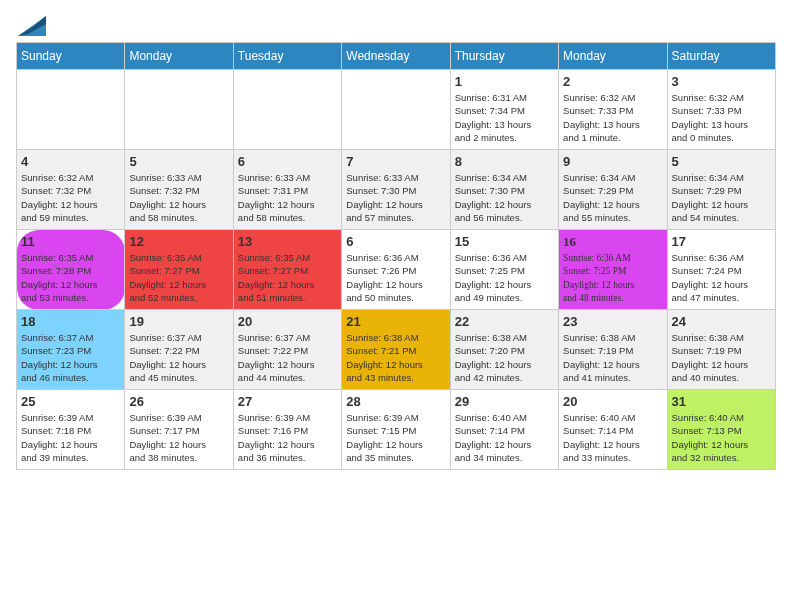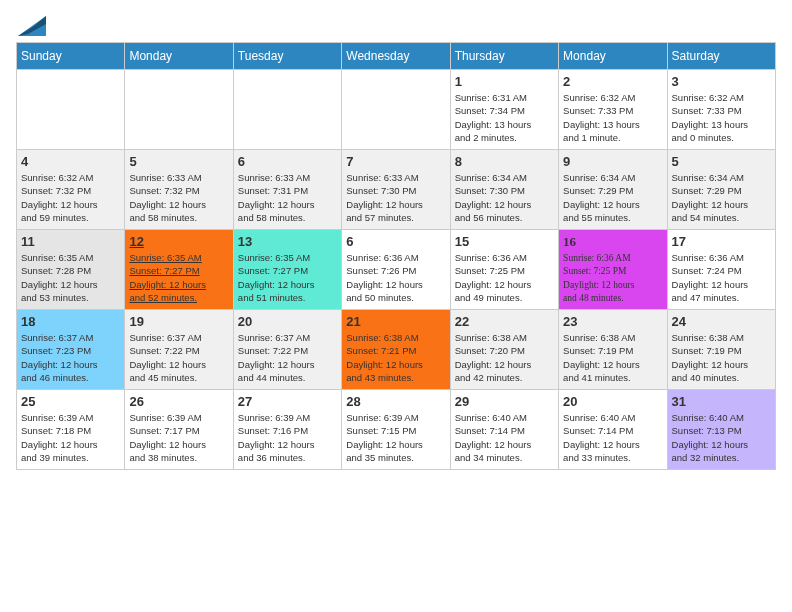--- a/index.html
+++ b/index.html
@@ -178,35 +178,35 @@
         </td>
         <td style="background: rgb(240, 240, 240);">
           <span class="day-num">5</span>
           <div class="day-info" style="white-space: pre-line;">Sunrise: 6:34 AM
 Sunset: 7:29 PM
 Daylight: 12 hours
 and 54 minutes.</div>
         </td>
       </tr>
       <tr>
-        <td style="background: #e5e5e5;">
+        <td style="background: #d946ef; border-radius: 22px;">
           <span class="day-num">11</span>
           <div class="day-info" style="white-space: pre-line;">Sunrise: 6:35 AM
 Sunset: 7:28 PM
 Daylight: 12 hours
 and 53 minutes.</div>
         </td>
-        <td style="background: #f97316; text-decoration: underline;">
+        <td style="background: #ef4444;">
           <span class="day-num">12</span>
           <div class="day-info" style="white-space: pre-line;">Sunrise: 6:35 AM
 Sunset: 7:27 PM
 Daylight: 12 hours
 and 52 minutes.</div>
         </td>
-        <td style="background: #5eead4;">
+        <td style="background: #ef4444;">
           <span class="day-num">13</span>
           <div class="day-info" style="white-space: pre-line;">Sunrise: 6:35 AM
 Sunset: 7:27 PM
 Daylight: 12 hours
 and 51 minutes.</div>
         </td>
         <td style="background: rgb(255, 255, 255);">
           <span class="day-num">6</span>
           <div class="day-info" style="white-space: pre-line;">Sunrise: 6:36 AM
 Sunset: 7:26 PM
@@ -250,21 +250,21 @@
 Daylight: 12 hours
 and 45 minutes.</div>
         </td>
         <td style="background: rgb(240, 240, 240);">
           <span class="day-num">20</span>
           <div class="day-info" style="white-space: pre-line;">Sunrise: 6:37 AM
 Sunset: 7:22 PM
 Daylight: 12 hours
 and 44 minutes.</div>
         </td>
-        <td style="background: #f97316;">
+        <td style="background: #eab308;">
           <span class="day-num">21</span>
           <div class="day-info" style="white-space: pre-line;">Sunrise: 6:38 AM
 Sunset: 7:21 PM
 Daylight: 12 hours
 and 43 minutes.</div>
         </td>
         <td style="background: rgb(240, 240, 240);">
           <span class="day-num">22</span>
           <div class="day-info" style="white-space: pre-line;">Sunrise: 6:38 AM
 Sunset: 7:20 PM
@@ -322,21 +322,21 @@
 Daylight: 12 hours
 and 34 minutes.</div>
         </td>
         <td style="background: rgb(255, 255, 255);">
           <span class="day-num">20</span>
           <div class="day-info" style="white-space: pre-line;">Sunrise: 6:40 AM
 Sunset: 7:14 PM
 Daylight: 12 hours
 and 33 minutes.</div>
         </td>
-        <td style="background: #c4b5fd;">
+        <td style="background: #bef264;">
           <span class="day-num">31</span>
           <div class="day-info" style="white-space: pre-line;">Sunrise: 6:40 AM
 Sunset: 7:13 PM
 Daylight: 12 hours
 and 32 minutes.</div>
         </td>
       </tr>
     </tbody>
 </table>
 

